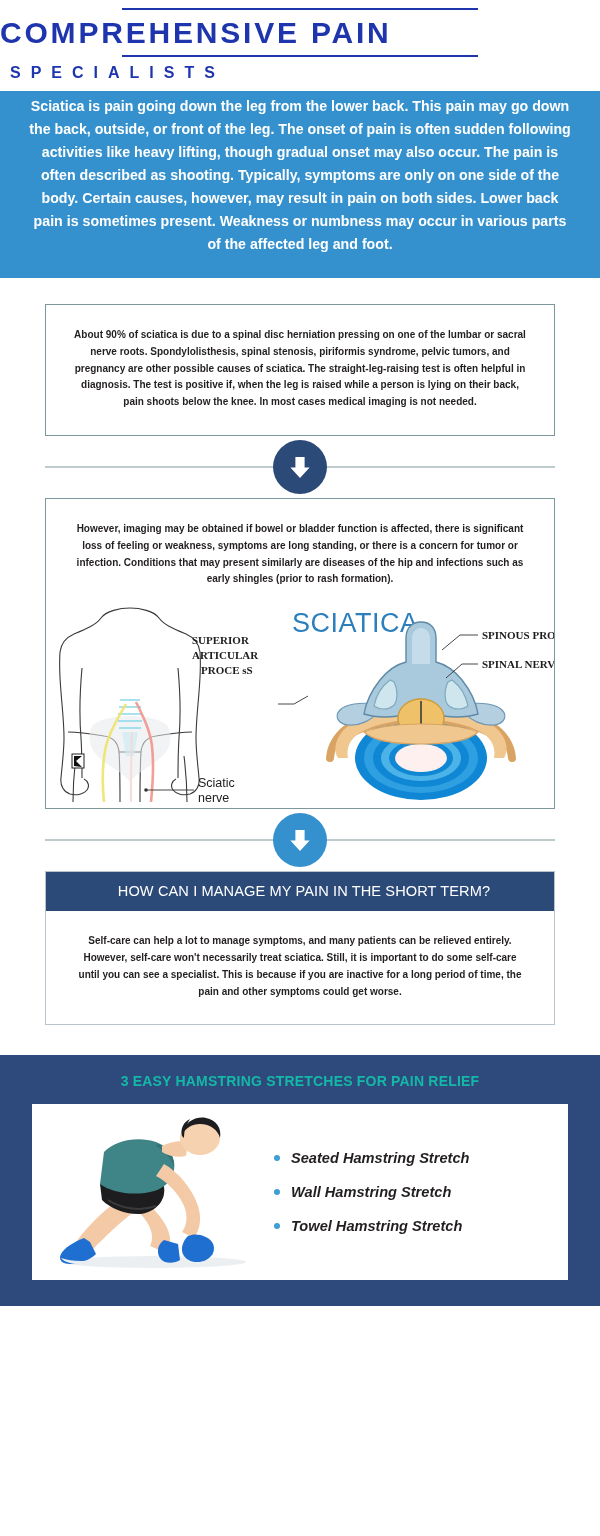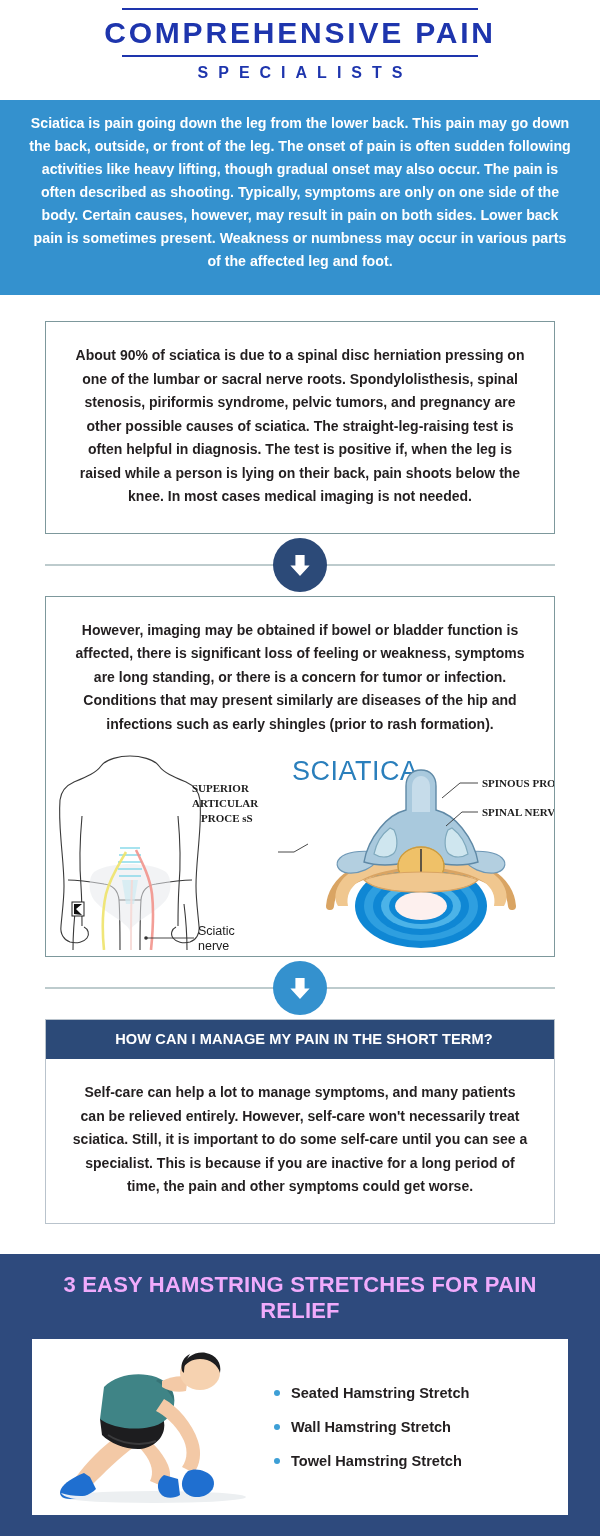--- a/index.html
+++ b/index.html
@@ -11,21 +11,20 @@
     width: 600px;
     min-height: 1536px;
     font-family: "Liberation Sans", sans-serif;
     color: #231f20;
     -webkit-font-smoothing: antialiased;
   }
 
   
   .logo-block {
     padding: 8px 0 10px 0;
-    text-align: center;
   }
   .logo-rule {
     width: 356px;
     height: 2px;
     background: #1e35ad;
     margin: 0 auto;
   }
   .logo-rule.top { margin-bottom: 7px; }
   .logo-rule.mid { margin-top: 6px; margin-bottom: 7px; }
   .logo-line1 {
@@ -42,39 +41,38 @@
     letter-spacing: 10px;
     color: #1e35ad;
     line-height: 1.1;
     padding-left: 10px;
   }
 
   
   .intro-banner {
     background: #3491ce;
     color: #ffffff;
-    padding: 12px 26px 22px 26px;
+    padding: 4px 26px 22px 26px;
     text-align: center;
     font-size: 14.2px;
     font-weight: bold;
     line-height: 1.62;
-    margin-top: 9px;
   }
   .gap-md { height: 26px; }
 
   .card {
     margin: 0 45px;
     border: 1px solid #7d989c;
     background: #ffffff;
     box-sizing: border-box;
   }
   .card-body {
     padding: 22px 26px 24px 26px;
     text-align: center;
-    font-size: 14px;
+    font-size: 10px;
     font-weight: bold;
     line-height: 1.68;
     color: #231f20;
   }
   .card-body.tight { padding-bottom: 14px; }
 
   
   .arrow-row {
     position: relative;
     height: 62px;
@@ -120,46 +118,47 @@
     margin: 0 45px;
     border: 1px solid #b9c3cc;
     background: #ffffff;
     box-sizing: border-box;
   }
   .bar-head {
     background: #2c4a78;
     color: #ffffff;
     text-align: center;
     font-size: 14.6px;
-    font-weight: bold;
+    font-weight: normal;
     letter-spacing: 0.1px;
     padding: 11px 2px 12px 10px;
   }
 
   
   .navy-panel {
     background: #2e4a7d;
     padding: 18px 32px 26px 32px;
     margin-top: 30px;
   }
   .navy-title {
-    color: #f0abfc;
+    color: #14b8a6;
     text-align: center;
-    font-size: 22px;
+    font-size: 14px;
     font-weight: bold;
     letter-spacing: 0.2px;
     padding-bottom: 15px;
   }
   .navy-inner {
     background: #ffffff;
     display: flex;
     align-items: center;
     padding: 8px 6px;
     min-height: 176px;
     box-sizing: border-box;
+    font-style: italic;
   }
   .stretch-figure {
     width: 232px;
     flex: 0 0 232px;
     display: flex;
     align-items: center;
     justify-content: center;
   }
   .stretch-figure svg { display: block; }
   .stretch-list {

